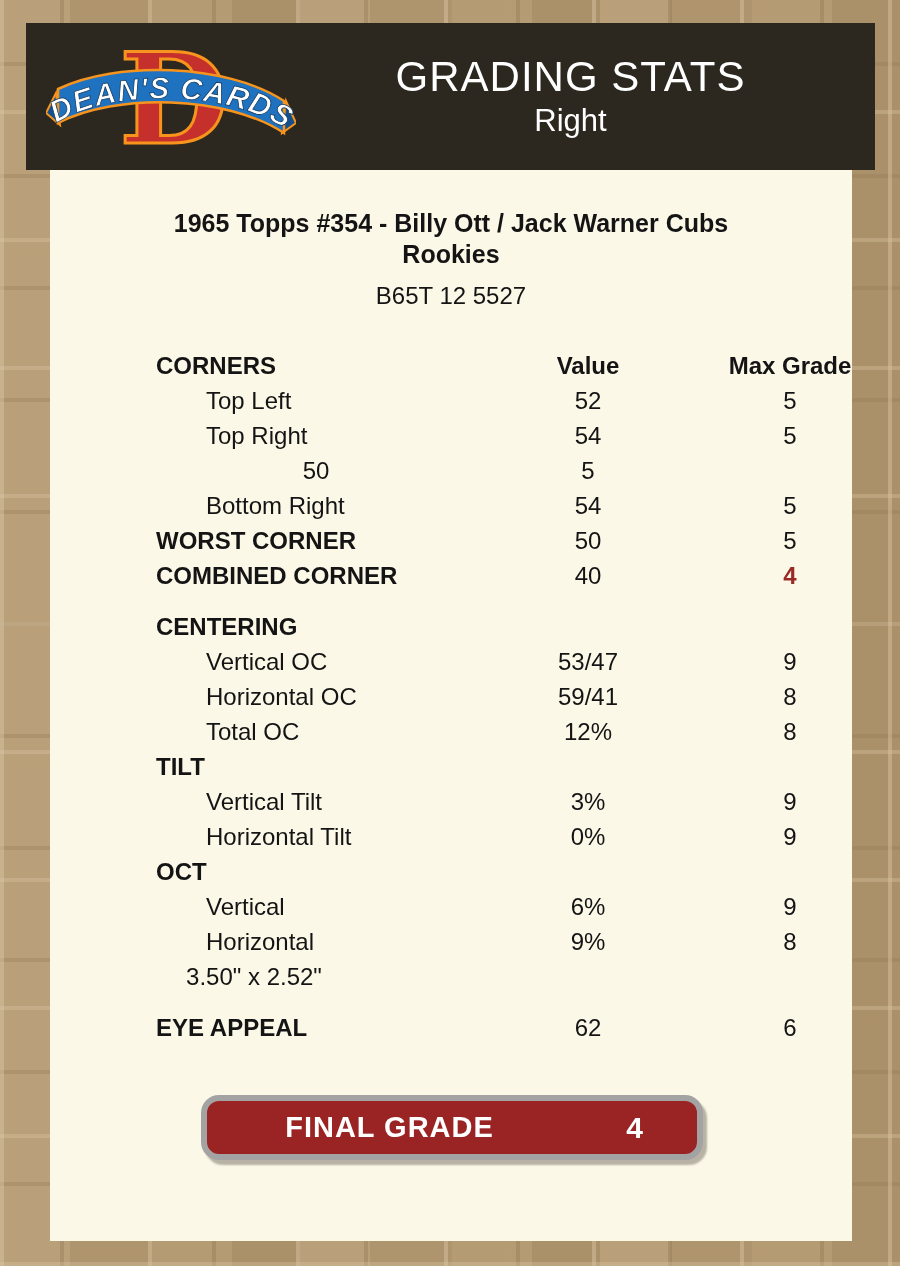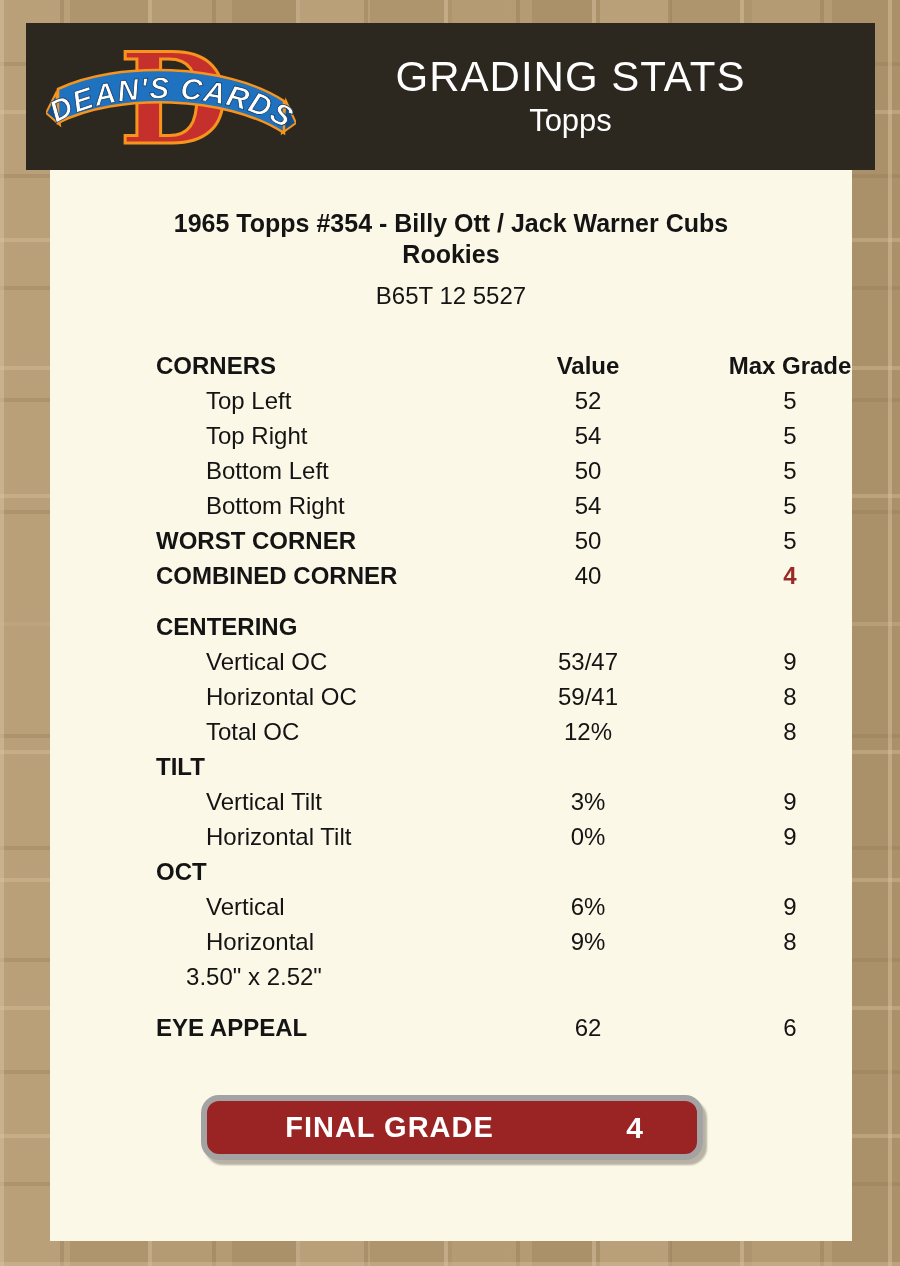--- a/index.html
+++ b/index.html
@@ -86,21 +86,21 @@
       <path d="M240 74 L250 96 L236 106 Z" fill="#14518c" stroke="#f7941d" stroke-width="2"></path>
       <path d="M12 62 C70 34 180 36 238 74 L238 106 C180 68 70 66 12 96 Z" fill="#1f72c0" stroke="#f7941d" stroke-width="2.5"></path>
       <path id="ribcurve" d="M14 94 C70 62 180 64 236 100" fill="none"></path>
       <text font-family="Liberation Sans, sans-serif" font-size="30" font-weight="bold" font-style="italic" fill="#ffffff" stroke="#123c66" stroke-width="0.8" letter-spacing="1">
         <textPath href="#ribcurve" startOffset="50%" text-anchor="middle">DEAN'S CARDS</textPath>
       </text>
     </svg>
   </div>
   <div class="header-text">
     <div class="header-title">GRADING STATS</div>
-    <div class="header-subtitle">Topps</div>
+    <div class="header-subtitle">Right</div>
   </div>
 </div>
 
 <div class="panel">
   <div class="card-title">
     <span>1965 Topps #354  -  Billy Ott / Jack Warner Cubs</span><br>
     <span>Rookies</span>
   </div>
   <div class="card-id">B65T 12 5527</div>
 
@@ -114,21 +114,20 @@
         <div class="cell-label indent">Top Left</div>
         <div class="cell-value">52</div>
         <div class="cell-max">5</div>
       </div>
       <div class="row">
         <div class="cell-label indent">Top Right</div>
         <div class="cell-value">54</div>
         <div class="cell-max">5</div>
       </div>
       <div class="row">
-        <div class="cell-label indent">Bottom Left</div>
         <div class="cell-value">50</div>
         <div class="cell-max">5</div>
       </div>
       <div class="row">
         <div class="cell-label indent">Bottom Right</div>
         <div class="cell-value">54</div>
         <div class="cell-max">5</div>
       </div>
       <div class="row">
         <div class="cell-label bold">WORST CORNER</div>

